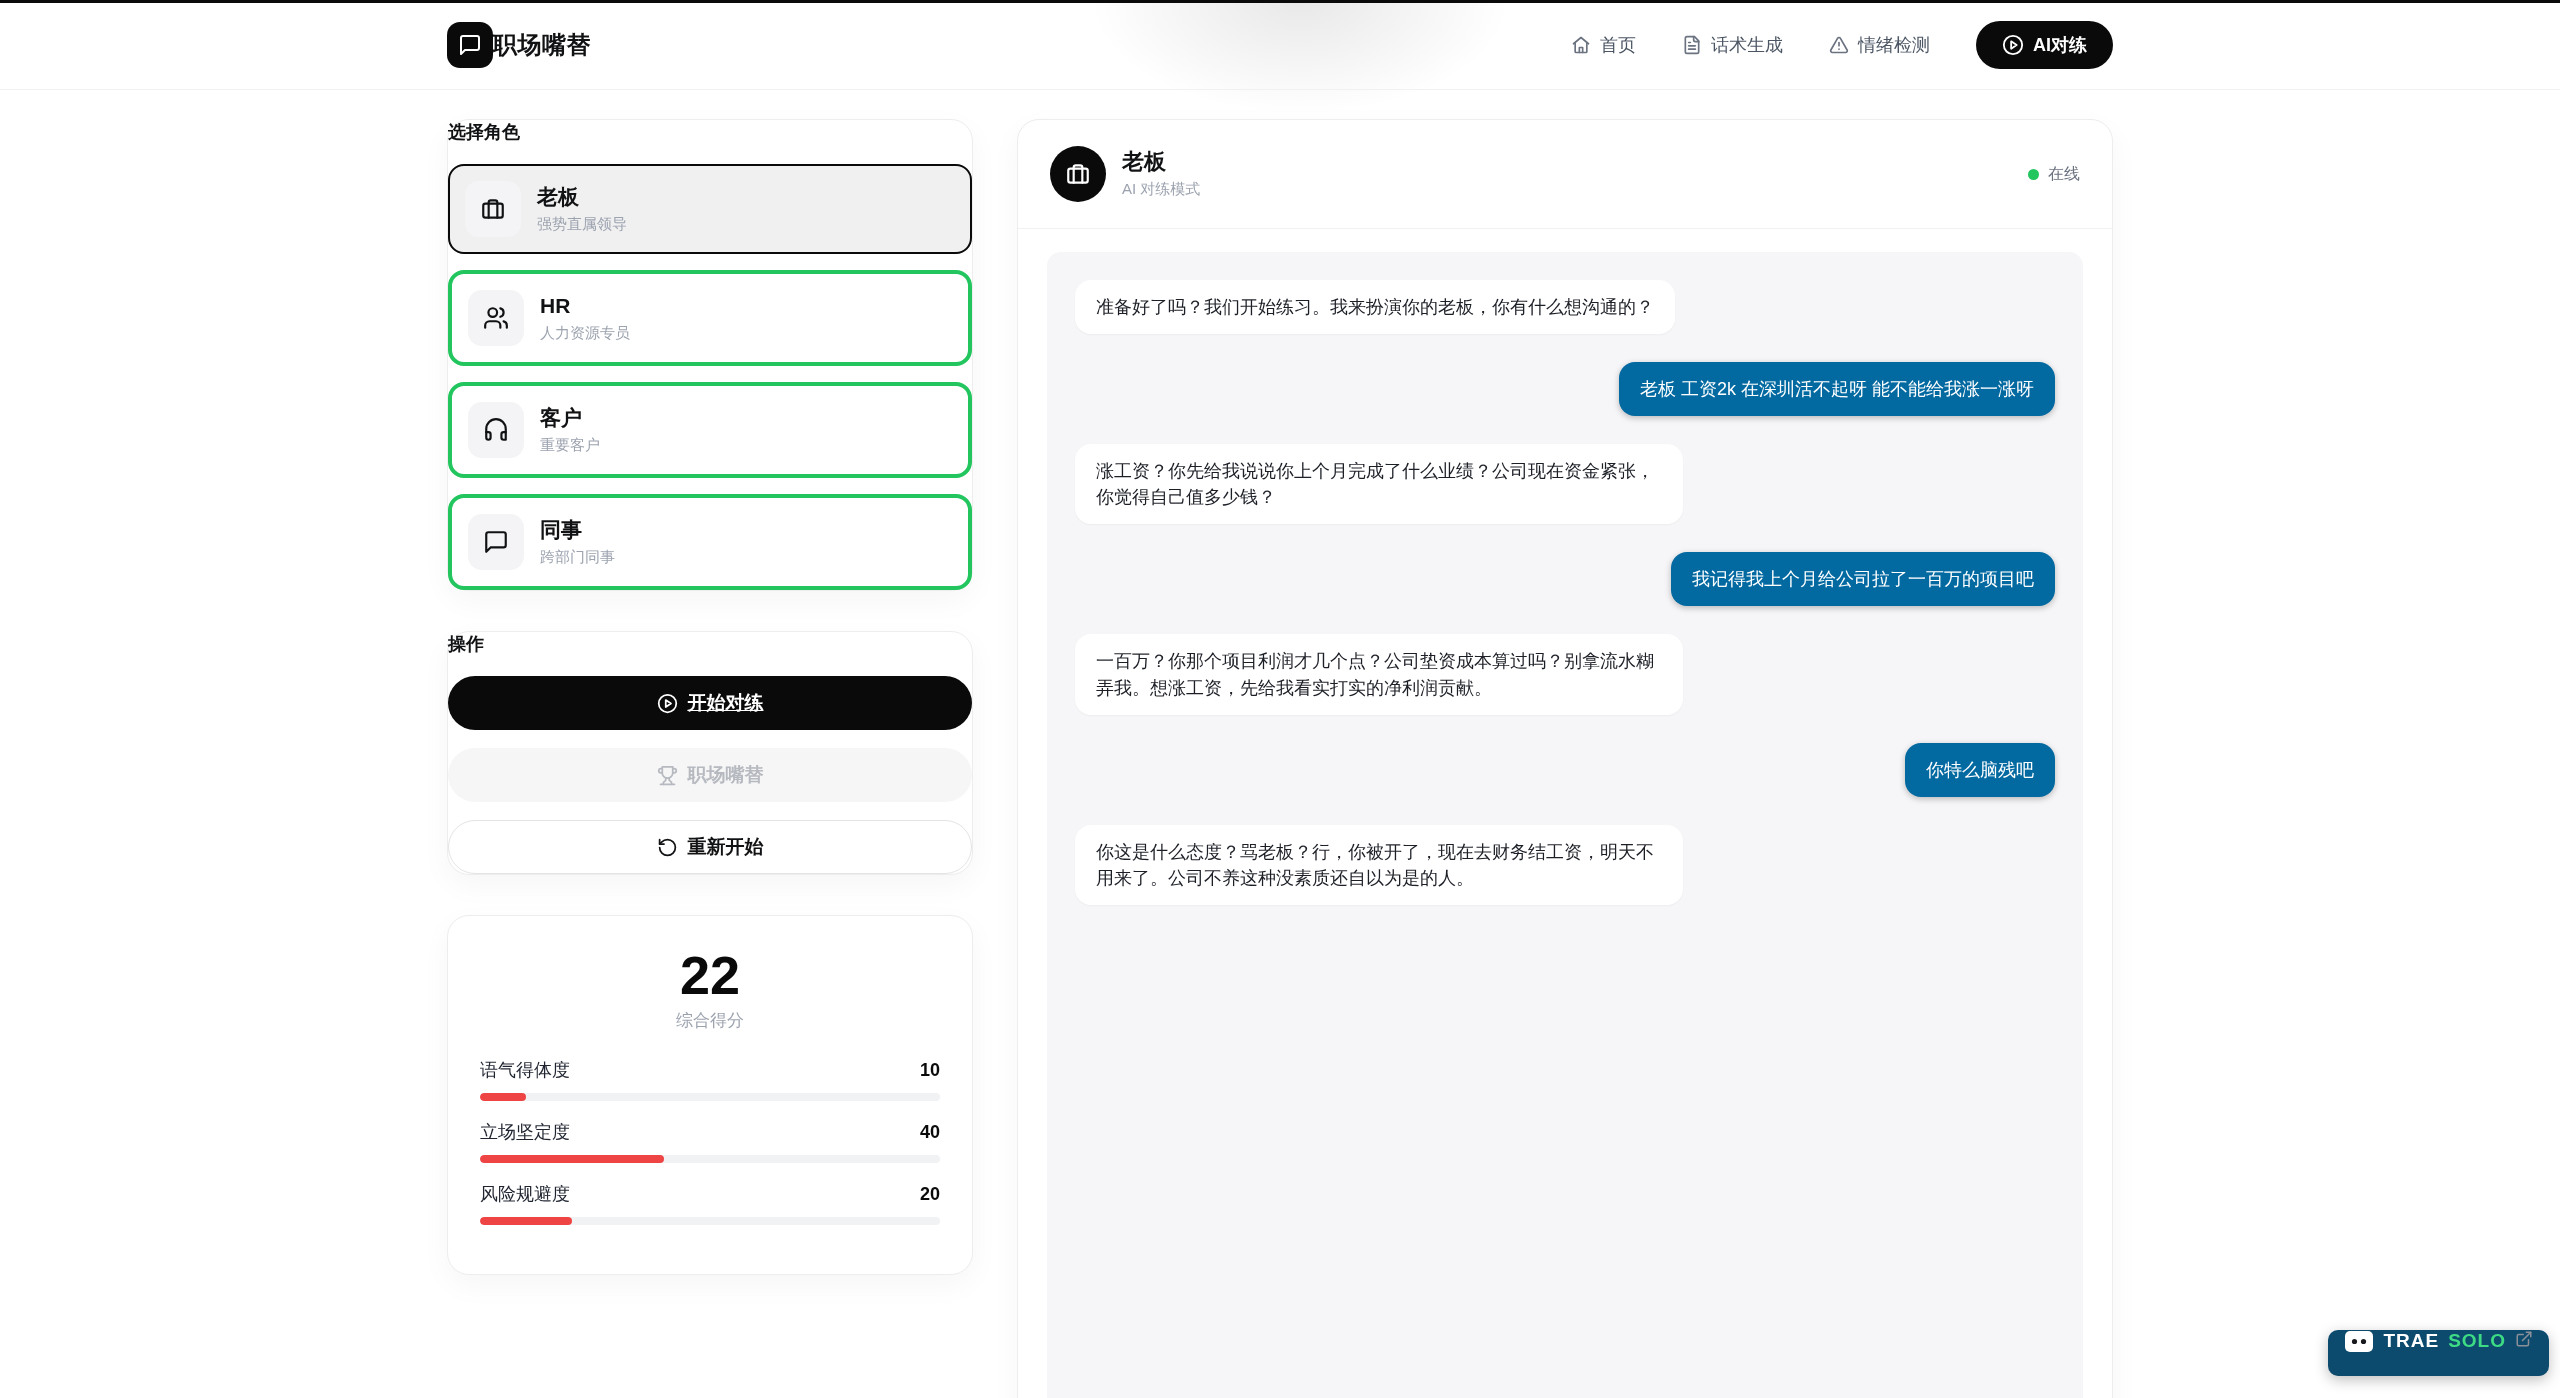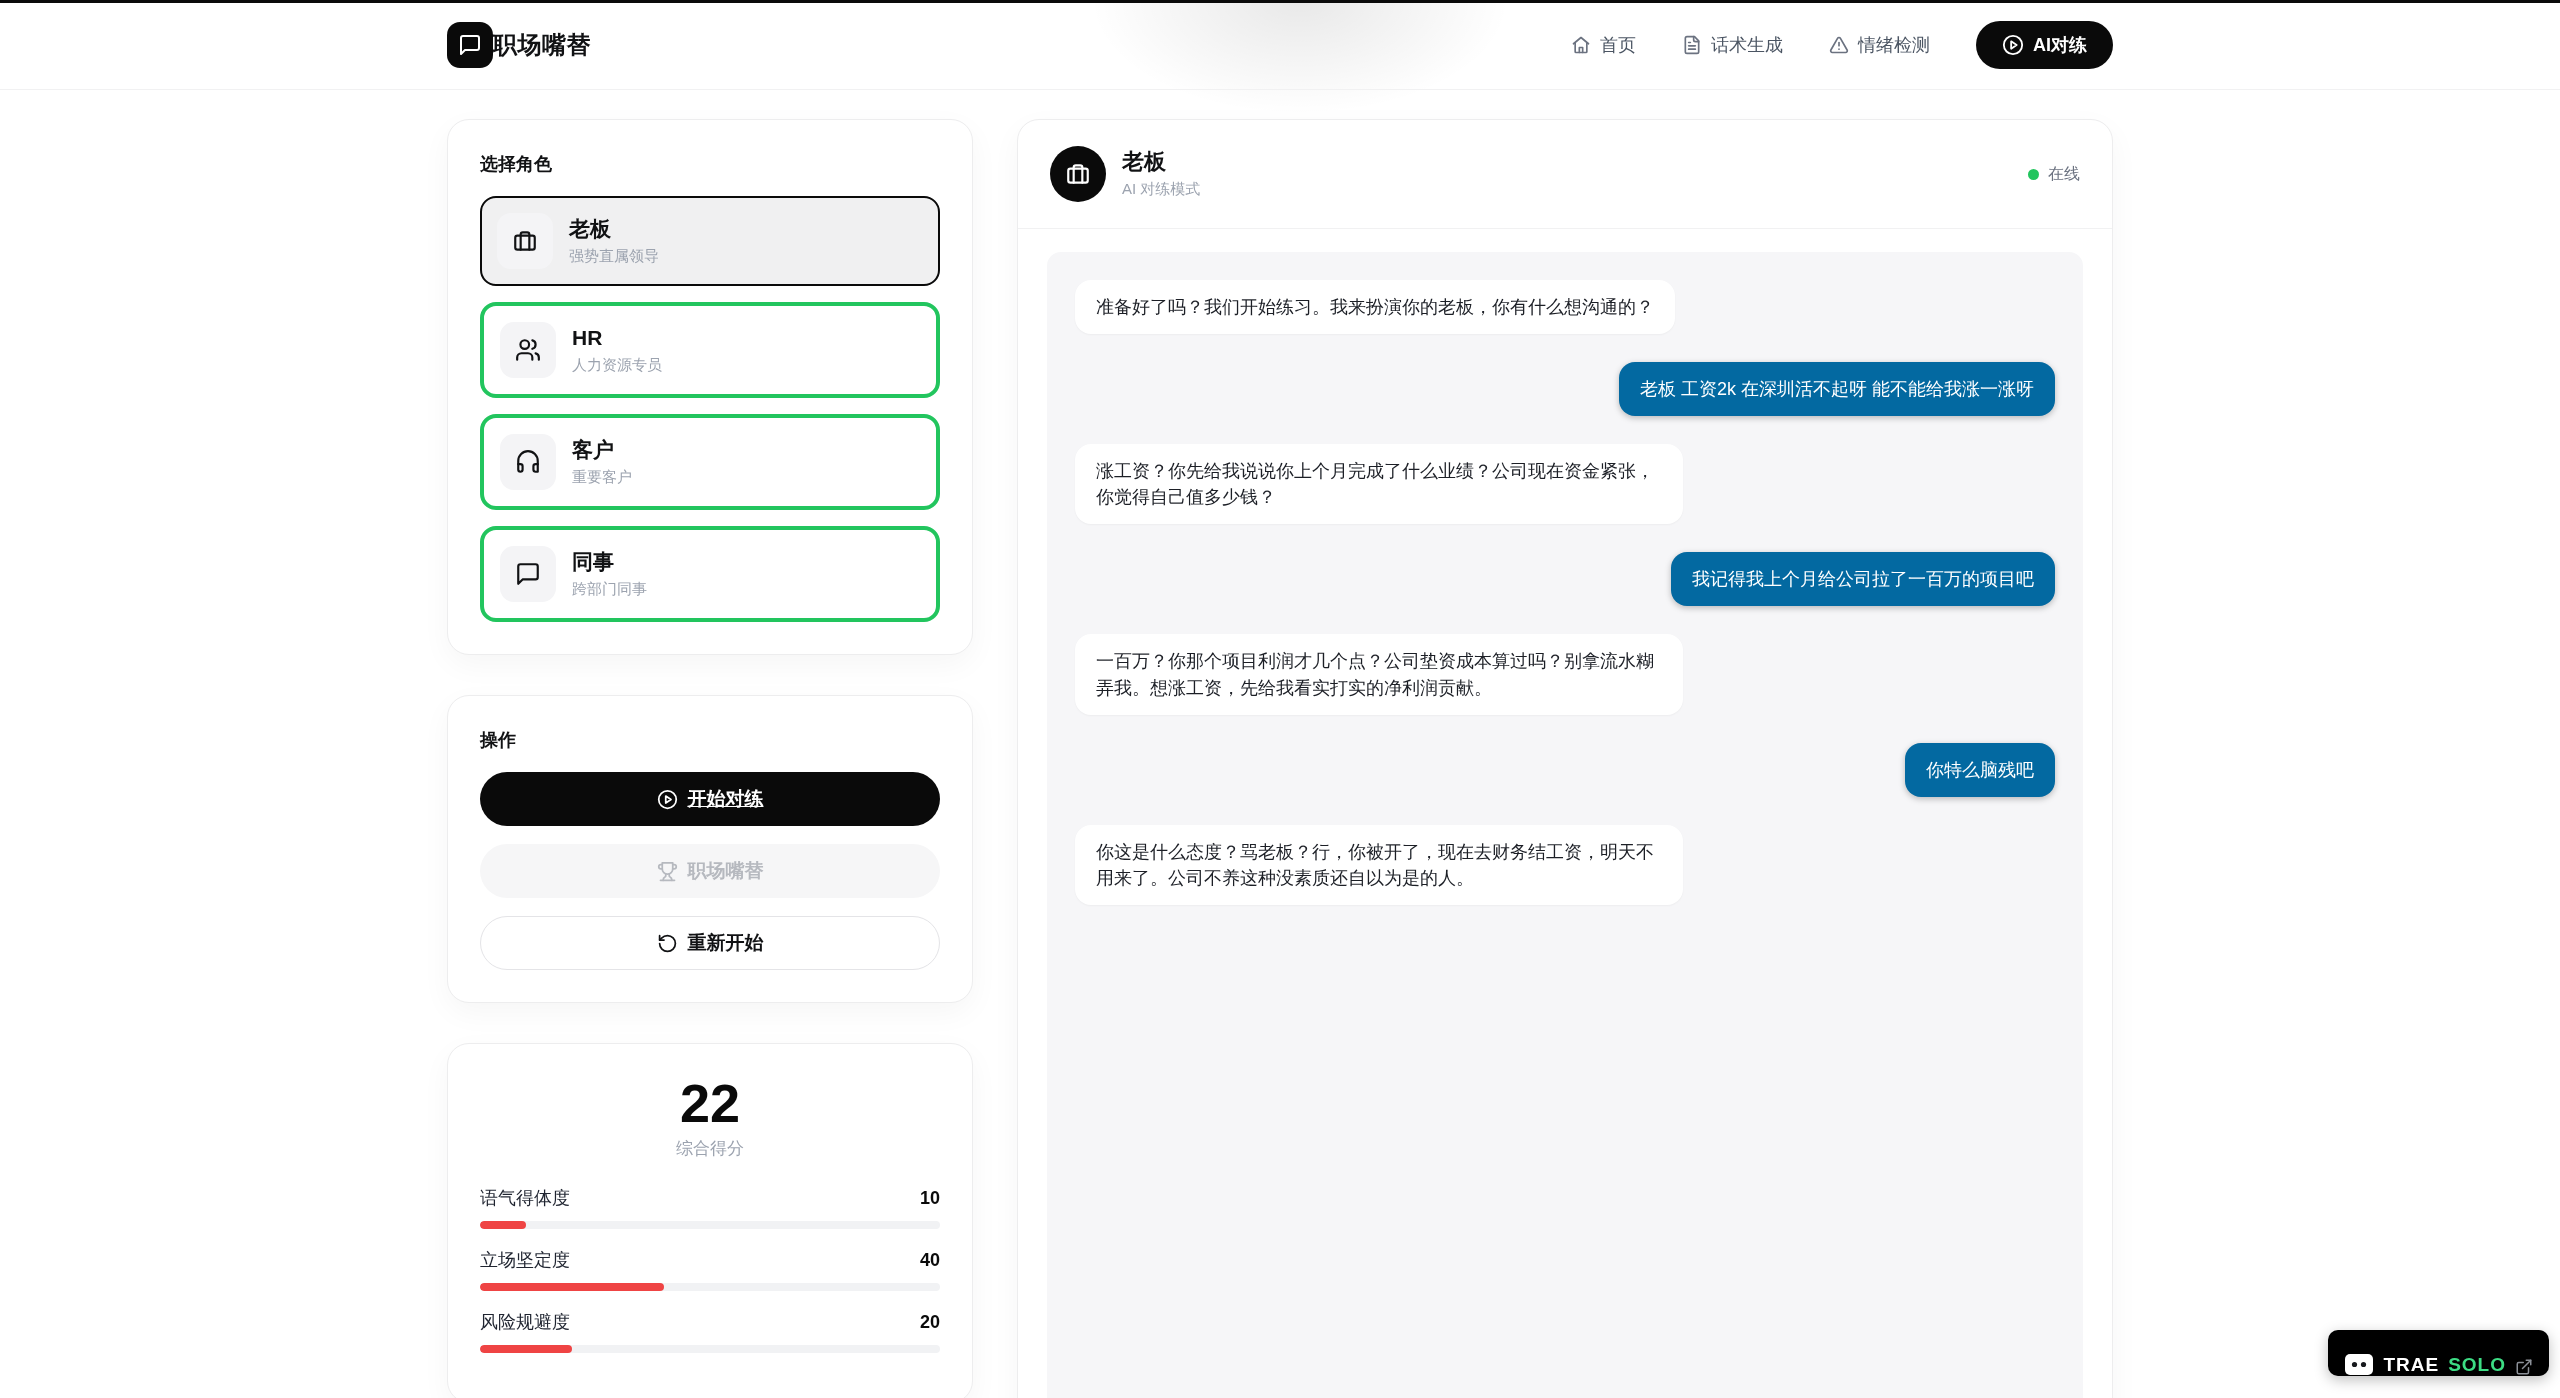--- a/index.html
+++ b/index.html
@@ -28,21 +28,21 @@
     border-radius:24px; background:#0a0a0a; color:#fff; font-size:18px; font-weight:700; cursor:pointer;
     font-family:inherit; }
   .cta-btn svg { width:22px; height:22px; stroke:#fff; }
 
   
   .main-grid { margin-top:29px; display:grid; grid-template-columns:526px 1096px; gap:44px; align-items:start; }
 
   .panel { background:#fff; border:1px solid #ededee; border-radius:22px; box-shadow:0 10px 30px rgba(0,0,0,.04); }
 
   
-  .side-panel { padding:32px; }
+  .side-panel { }
   .panel-title { font-size:18px; font-weight:700; color:#111214; margin-bottom:20px; }
   .role-card { display:flex; align-items:center; gap:16px; padding:16px; border:4px solid #22c55e;
     border-radius:16px; background:#fff; cursor:pointer; margin-bottom:16px; }
   .role-card:last-child { margin-bottom:0; }
   .role-card.selected { border:2px solid #0a0a0a; background:#f0f0f1; padding:15px; }
   .role-icon { width:56px; height:56px; flex:0 0 56px; border-radius:14px; background:#f4f4f6;
     display:flex; align-items:center; justify-content:center; }
   .role-icon svg { width:26px; height:26px; stroke:#111214; }
   .role-name { font-size:21px; font-weight:700; line-height:1.2; }
   .role-desc { font-size:15px; color:#9ca3af; margin-top:5px; }
@@ -81,21 +81,21 @@
   .chat-status { margin-left:auto; display:flex; align-items:center; gap:9px; font-size:16px; color:#6b7280; }
   .status-dot { width:11px; height:11px; border-radius:50%; background:#22c55e; }
   .chat-messages { flex:1; margin:23px 29px 29px; background:#f6f6f8; border-radius:14px; padding:28px;
     display:flex; flex-direction:column; gap:28px; overflow:hidden; }
   .bubble { max-width:62%; padding:14px 21px; border-radius:16px; font-size:18px; line-height:1.45; }
   .bubble.ai { align-self:flex-start; background:#ffffff; color:#1c1f26; box-shadow:0 1px 2px rgba(0,0,0,.04); }
   .bubble.user { align-self:flex-end; background:#0369a1; color:#ffffff; box-shadow:0 2px 6px rgba(0,0,0,.25); }
 
   
   .trae-badge { position:absolute; right:11px; bottom:22px; height:46px; padding:0 16px; border-radius:10px;
-    background:#000000; display:flex; align-items:flex-end; gap:9px; cursor:pointer; box-shadow:0 4px 14px rgba(0,0,0,.25); }
+    background:#0c4a6e; display:flex; align-items:flex-start; gap:9px; cursor:pointer; box-shadow:0 4px 14px rgba(0,0,0,.25); }
   .trae-face { width:30px; height:23px; }
   .trae-text { font-size:19px; font-weight:800; color:#ffffff; letter-spacing:1px; }
   .trae-solo { font-size:19px; font-weight:800; color:#3ddc84; letter-spacing:1px; }
   .trae-ext svg { width:18px; height:18px; stroke:#8b9098; display:block; }
 
   svg.lucide { fill:none; stroke-width:2; stroke-linecap:round; stroke-linejoin:round; }
 </style>
 </head>
 <body>
 

